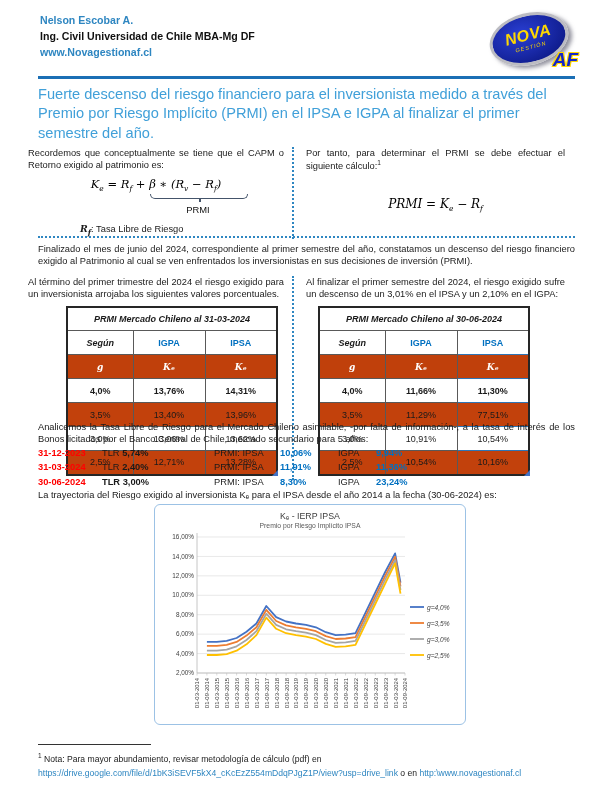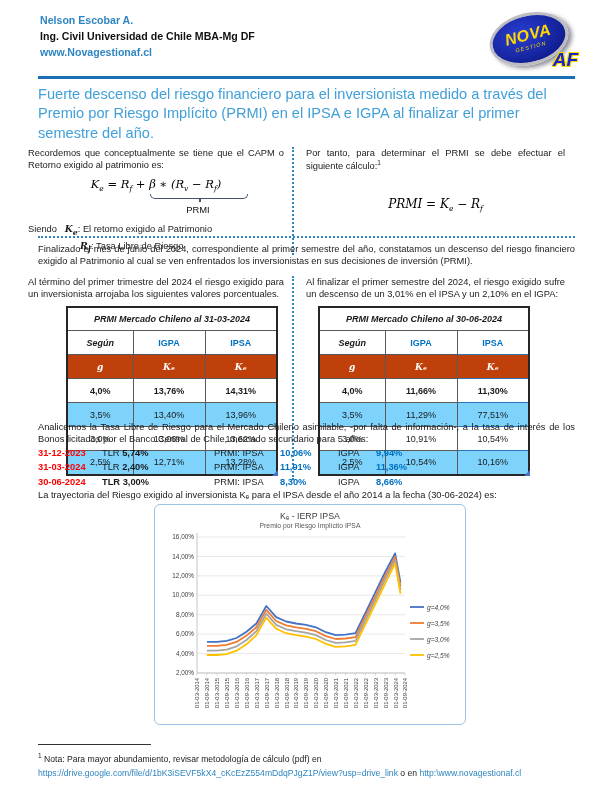--- a/index.html
+++ b/index.html
@@ -57,21 +57,21 @@
   table.xl td{border:1px solid #595959;font-size:9px;text-align:center;padding:1px 2px;height:24px;box-sizing:border-box;}
   table.xl td:nth-child(1){width:66px;}
   table.xl td:nth-child(2){width:72px;}
   table.xl td:nth-child(3){width:72px;}
   .t-title td{font-weight:bold;font-style:italic;font-size:9.4px;}
   .t-cols td{font-weight:bold;}
   .t-cols .segun{font-style:italic;}
   .t-cols .blue{color:#0070C0;}
   .t-red td{background:#C0400B;color:#fff;font-family:"DejaVu Serif",serif;font-style:italic;font-weight:bold;font-size:9.5px;}
   .t-row0 td{font-weight:bold;}
-  .t-strip td{background:#7dd3fc;}
+  .t-strip td{background:#c2410c;}
   table.xl.blue-col td:nth-child(3){border-color:#2E75B6;}
 
   .tlr{position:absolute;left:38px;top:421px;width:537px;font-size:9.3px;}
   .tlr-row{display:grid;grid-template-columns:64px 112px 66px 58px 38px auto;line-height:1.55;}
   .d-red{color:#FF0000;font-weight:bold;}
   .v-blue{color:#0070C0;font-weight:bold;}
   .b{font-weight:bold;}
   .traj{margin-top:3px;}
 
   .chart-box{position:absolute;left:154px;top:504px;width:312px;height:221px;border:1.5px solid #9CC2E5;
@@ -111,21 +111,20 @@
 
   <div class="main-title">Fuerte descenso del riesgo financiero para el inversionista medido a través del Premio por Riesgo Implícito (PRMI) en el IPSA e IGPA al finalizar el primer semestre del año.</div>
 
   <div class="cols cols1">
     <div class="col-l">
       <p class="small">Recordemos que conceptualmente se tiene que el CAPM o Retorno exigido al patrimonio es:</p>
       <div class="formula">K<sub>e</sub> = R<sub>f</sub> + β ∗ (R<sub>v</sub> − R<sub>f</sub>)</div>
       <div class="brace"></div>
       <div class="brace-label">PRMI</div>
       <div class="siendo">
-        <div><span>Siendo</span>&nbsp;&nbsp;&nbsp;<span class="sym">K<sub>e</sub></span><span>: El retorno exigido al Patrimonio</span></div>
         <div class="ind"><span class="sym">R<sub>f</sub></span><span>: Tasa Libre de Riesgo</span></div>
       </div>
     </div>
     <div class="col-r">
       <p class="small"><span>Por tanto, para determinar el PRMI se debe efectuar el siguiente cálculo:</span><sup>1</sup></p>
       <div class="formula formula-prmi">PRMI = K<sub>e</sub> − R<sub>f</sub></div>
     </div>
   </div>
 
   <div class="hr-dot"></div>
@@ -236,21 +235,21 @@
       <span class="v-blue">11,91%</span>
       <span>IGPA</span>
       <span class="v-blue">11,36%</span>
     </div>
     <div class="tlr-row">
       <span class="d-red">30-06-2024</span>
       <span class="b"><span>TLR</span> <span>3,00%</span></span>
       <span>PRMI: IPSA</span>
       <span class="v-blue">8,30%</span>
       <span>IGPA</span>
-      <span class="v-blue">8,66%</span>
+      <span class="v-blue">23,24%</span>
     </div>
     <p class="small traj">La trayectoria del Riesgo exigido al inversionista Kₑ para el IPSA desde el año 2014 a la fecha (30-06-2024) es:</p>
   </div>
 
   <div class="chart-box">
     <div class="chart-title">Kₑ - IERP IPSA</div>
     <div class="chart-sub">Premio por Riesgo Implícito IPSA</div>
     <svg id="chart-svg" width="302" height="190" viewBox="0 0 302 190">
         <line x1="38" y1="142" x2="246" y2="142" stroke="#D9D9D9" stroke-width="0.6"></line>
         <text class="ylab" x="35" y="144.2">2,00%</text>

